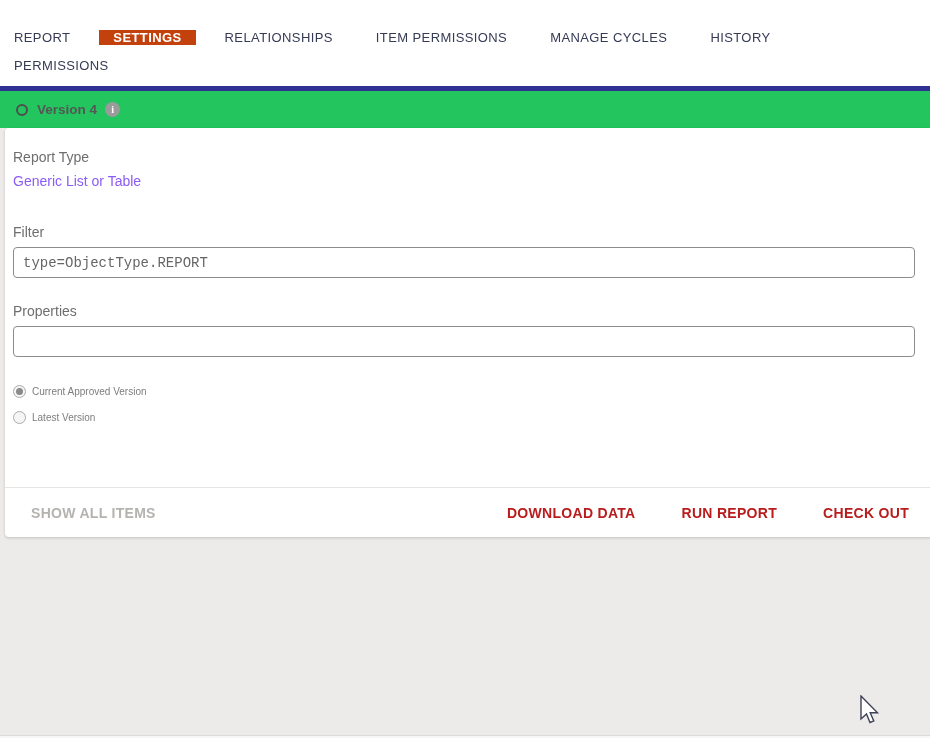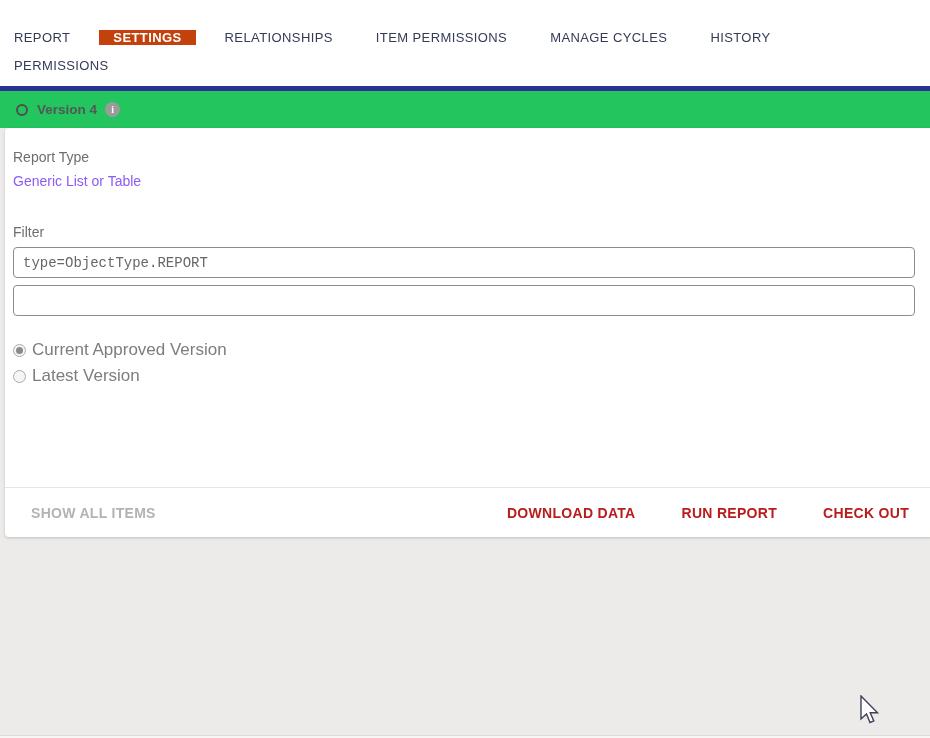--- a/index.html
+++ b/index.html
@@ -75,21 +75,21 @@
   .radio-row { display:flex; align-items:center; height:26px; cursor:default; }
   .radio-icon {
     width:13px; height:13px; border:1px solid #ababab; border-radius:50%;
     background:#f5f5f5; margin-right:6px; flex:0 0 auto;
     display:flex; align-items:center; justify-content:center;
   }
   .radio-icon .dot {
     width:7px; height:7px; border-radius:50%; background:#8a8a8a; display:none;
   }
   .radio-row.selected .radio-icon .dot { display:block; }
-  .radio-label { font-size:17px; color:#7d7d7d; }
+  .radio-label { font-size:10px; color:#7d7d7d; }
 
   
   .card-footer {
     border-top:1px solid #e6e5e3; height:50px; flex:0 0 auto;
     display:flex; align-items:center;
   }
   .btn {
     font-size:14px; font-weight:bold; letter-spacing:.3px;
     background:none; border:none; font-family:"Liberation Sans", sans-serif;
     cursor:pointer; white-space:nowrap;
@@ -136,20 +136,21 @@
 
 <div class="card">
   <div class="card-body">
 
     <div class="field-label report-type-label">Report Type</div>
     <div class="report-type-value">Generic List or Table</div>
 
     <div class="field-label filter-label">Filter</div>
     <input type="text" class="text-input" value="type=ObjectType.REPORT" style="">
 
+    <div class="field-label props-label">Properties</div>
     <input type="text" class="text-input" value="" style="">
 
     <div class="radio-group">
       <div class="radio-row selected">
         <span class="radio-icon">
             <span class="dot"></span>
           </span>
         <span class="radio-label">Current Approved Version</span>
       </div>
       <div class="radio-row">

